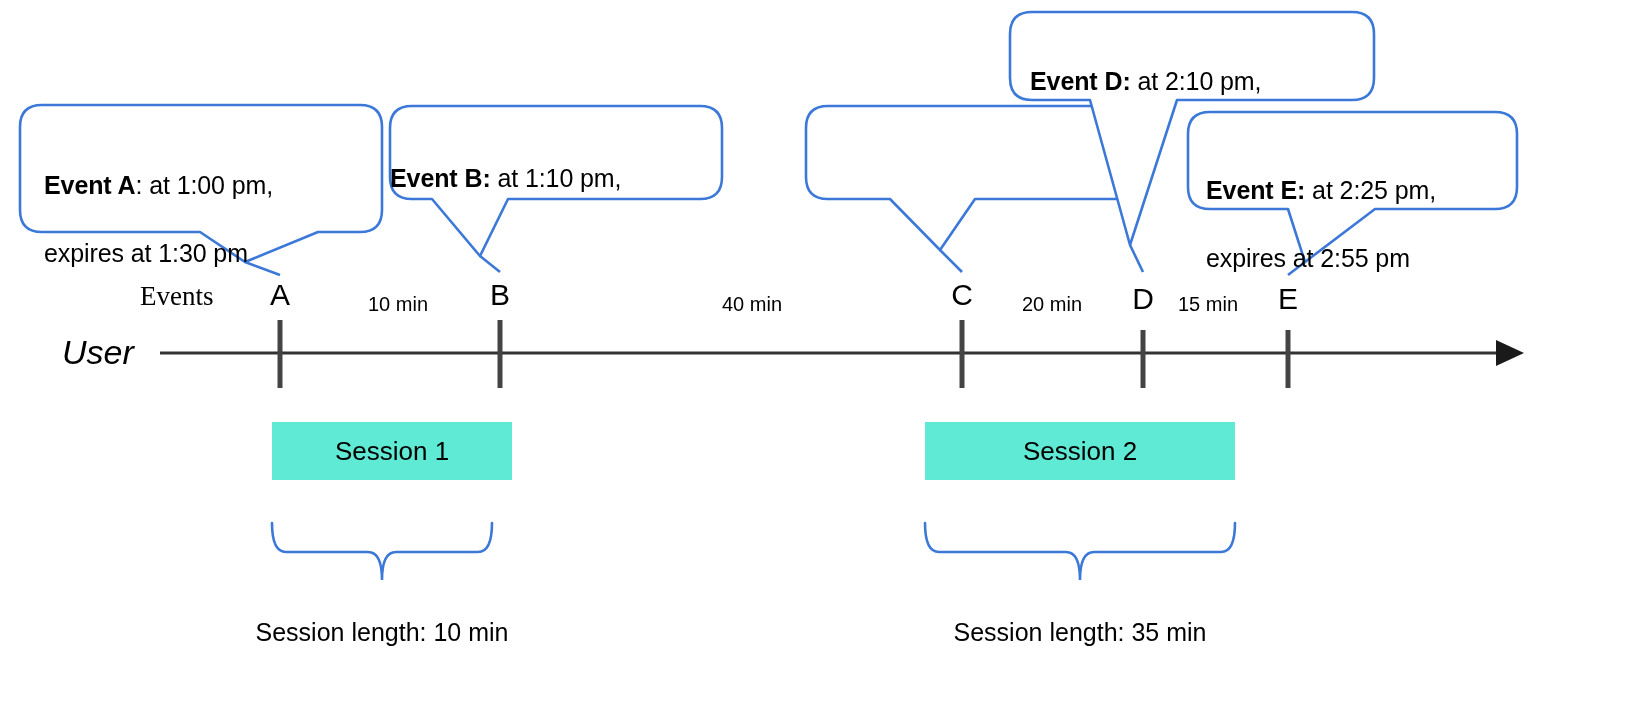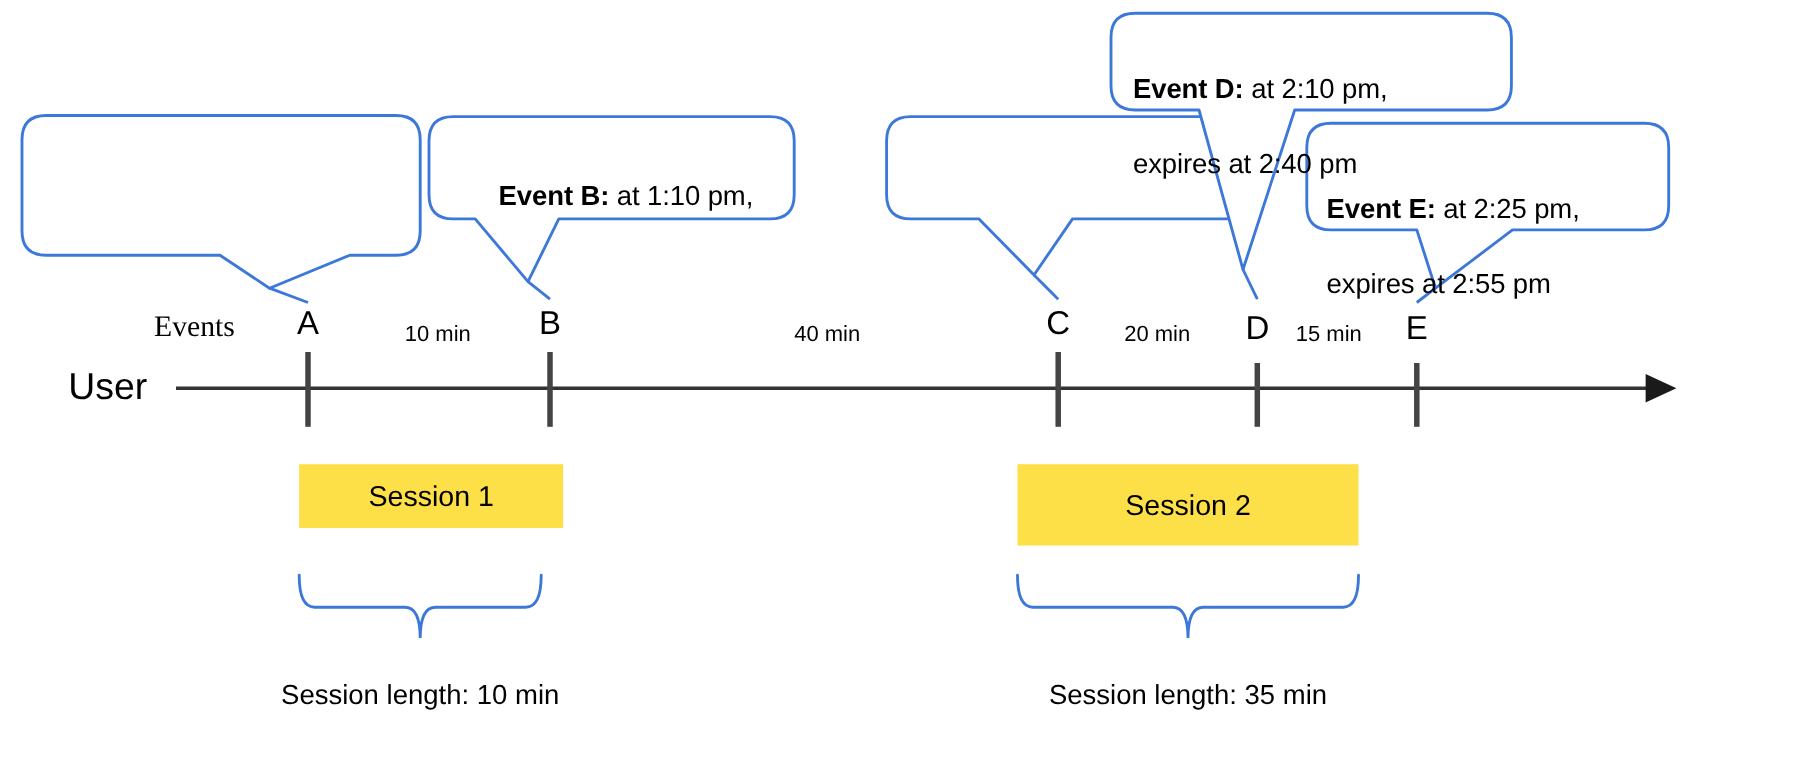--- a/index.html
+++ b/index.html
@@ -34,20 +34,21 @@
     letter-spacing: -0.1px;
   }
   .callout-text b {
     font-weight: bold;
   }
   .axis-label {
     position: absolute;
     font-size: 34px;
     color: #000000;
     white-space: nowrap;
+    font-style: italic;
   }
   .events-label {
     position: absolute;
     font-size: 27px;
     color: #000000;
     white-space: nowrap;
     font-family: Liberation Serif, serif;
   }
   .event-letter {
     position: absolute;
@@ -60,21 +61,21 @@
   .gap-label {
     position: absolute;
     font-size: 20px;
     color: #000000;
     text-align: center;
     white-space: nowrap;
     transform: translateX(-50%);
   }
   .session-bar {
     position: absolute;
-    background: #fde047;
+    background: #5eead4;
     display: flex;
     align-items: center;
     justify-content: center;
     font-size: 26px;
     color: #000000;
   }
   .session-length {
     position: absolute;
     font-size: 25px;
     color: #000000;
@@ -180,29 +181,32 @@
 
     <path d="M 925,523
              Q 925,552 939,552
              L 1066,552
              Q 1080,552 1080,580
              Q 1080,552 1094,552
              L 1221,552
              Q 1235,552 1235,523" fill="none" stroke="#3c78d8" stroke-width="2.6" stroke-linecap="round"></path>
   </svg>
 
-
-  <div class="callout-text" style="left:414px; top:127px; width:310px;text-align:center;">
+  <div class="callout-text" style="left:44px; top:134px; width:330px;">
+    <b>Event A</b><span>: at 1:00 pm,</span><br>
+    <span>expires at 1:30 pm</span>
+  </div>
+
+  <div class="callout-text" style="left:390px; top:127px; width:310px;">
     <b>Event B:</b><span> at 1:10 pm,</span><br>
   </div>
 
 
   <div class="callout-text" style="left:1030px; top:30px; width:340px;">
     <b>Event D:</b><span> at 2:10 pm,</span><br>
-    <span>expires at 2:40 pm</span>
   </div>
 
   <div class="callout-text" style="left:1206px; top:139px; width:320px;">
     <b>Event E:</b><span> at 2:25 pm,</span><br>
     <span>expires at 2:55 pm</span>
   </div>
 
   <div class="events-label" style="left:140px; top:281px;">Events</div>
 
   <div class="axis-label" style="left:62px; top:333px;">User</div>
@@ -214,20 +218,20 @@
   <div class="event-letter" style="left:1288px; top:282px;">E</div>
 
   <div class="gap-label" style="left:398px; top:293px;">10 min</div>
   <div class="gap-label" style="left:752px; top:293px;">40 min</div>
   <div class="gap-label" style="left:1052px; top:293px;">20 min</div>
   <div class="gap-label" style="left:1208px; top:293px;">15 min</div>
 
   <div class="session-bar" style="left:272px; top:422px; width:240px; height:58px;">
     <span>Session 1</span>
   </div>
-  <div class="session-bar" style="left:925px; top:422px; width:310px; height:74px;">
+  <div class="session-bar" style="left:925px; top:422px; width:310px; height:58px;">
     <span>Session 2</span>
   </div>
 
   <div class="session-length" style="left:382px; top:618px;">Session length: 10 min</div>
   <div class="session-length" style="left:1080px; top:618px;">Session length: 35 min</div>
 
 </div>
 
 </body></html>

